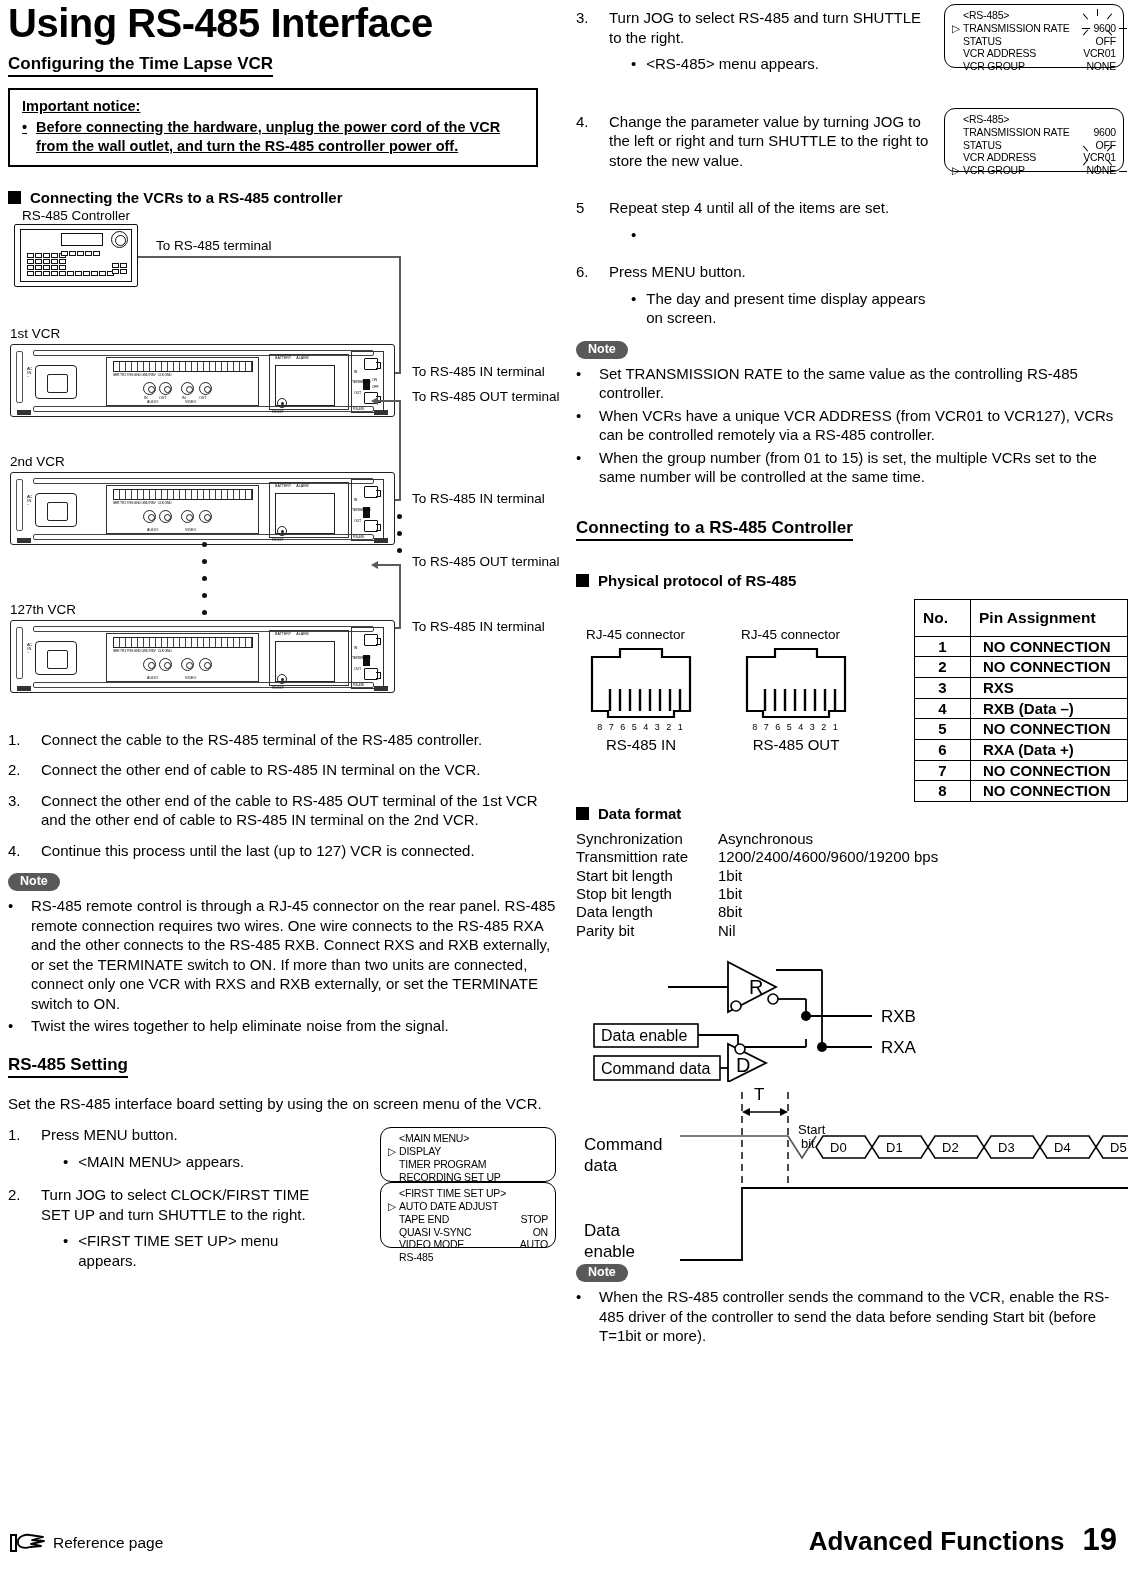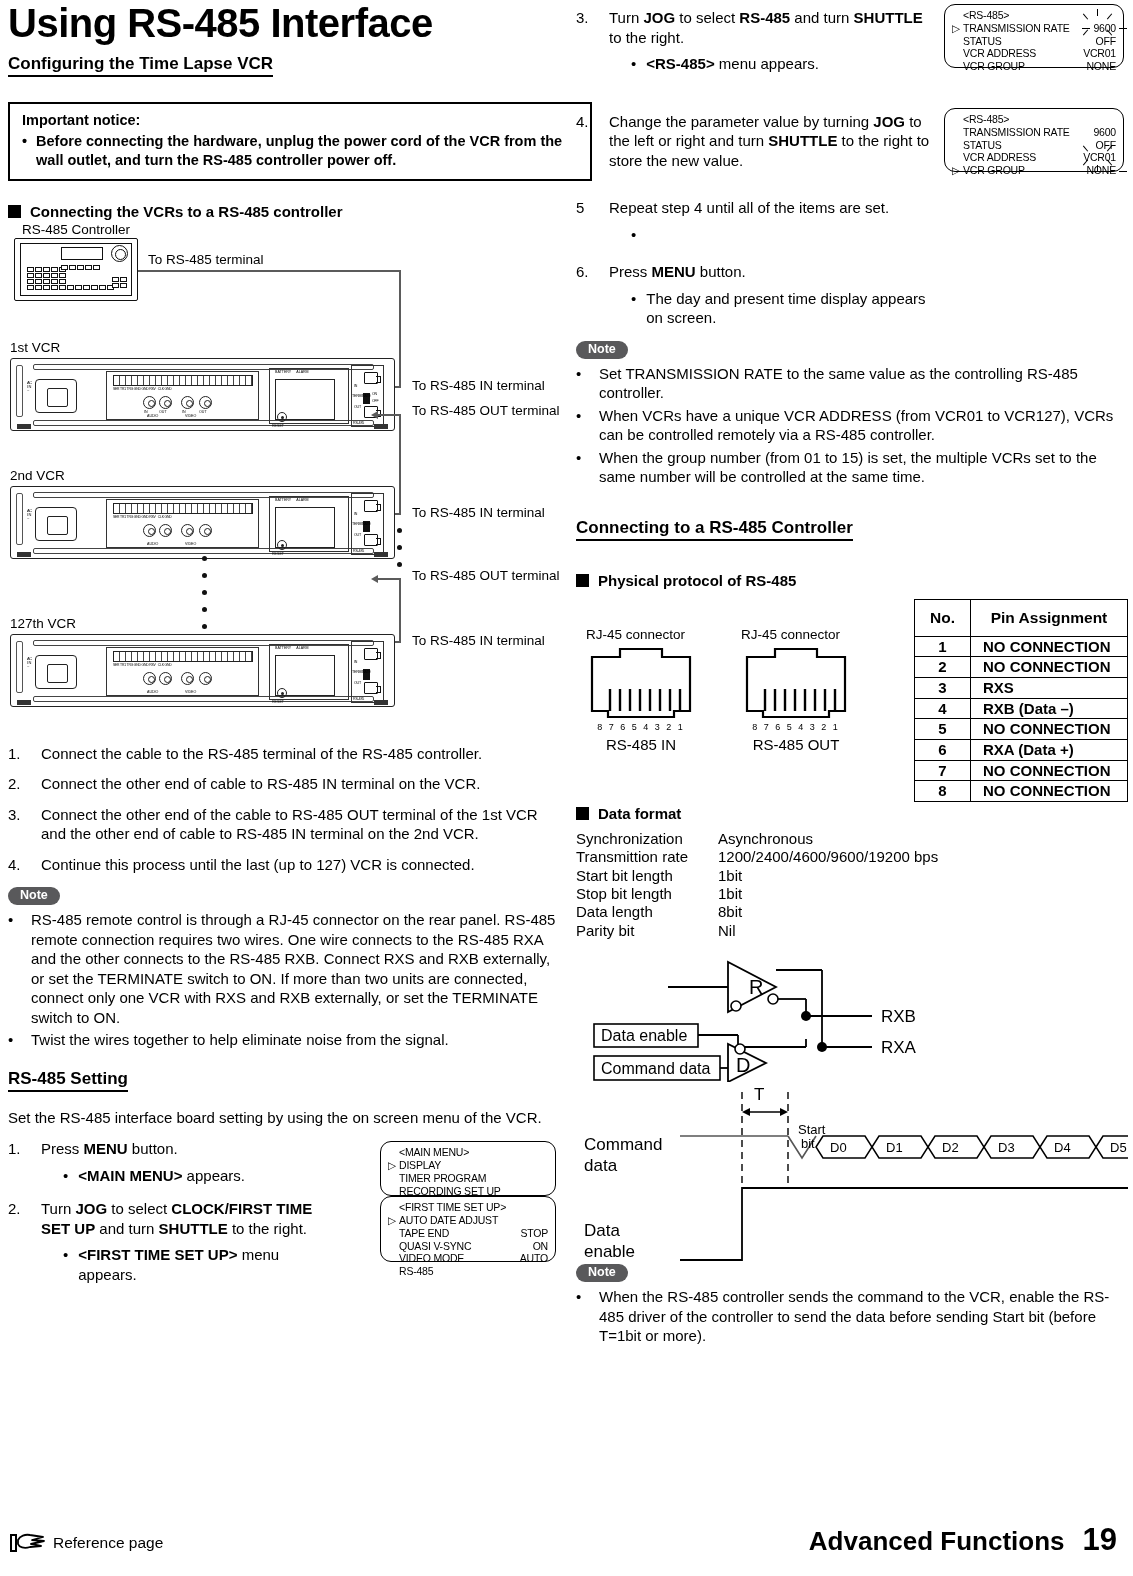--- a/index.html
+++ b/index.html
@@ -32,21 +32,21 @@
   }
   .notice .nb { display:flex; gap:9px; margin-top:2px; }
   .notice .nb .b { flex:0 0 auto; }
 
   ol.steps { list-style:none; margin:0; padding:0; font-size:15px; line-height:1.30; }
   ol.steps > li { display:flex; gap:7px; margin-bottom:11px; }
   ol.steps > li .num { flex:0 0 26px; }
   ol.steps > li .body { flex:1 1 auto; }
   .sub { display:flex; gap:10px; margin-top:7px; padding-left:22px; }
   .sub .bul { flex:0 0 auto; }
-  b, .bld { font-weight:bold; }
+  b, .bld { font-weight:normal; }
 
   .note-badge {
     display:inline-block; background:#59595b; color:#fff;
     border-radius:50%/50%; border-radius:14px;
     font-size:12.5px; font-weight:bold; padding:2px 12px 3px 12px;
     line-height:1.05;
   }
   ul.bullets { list-style:none; margin:5px 0 0 0; padding:0; font-size:15px; line-height:1.30; }
   ul.bullets > li { display:flex; gap:9px; margin-bottom:3px; }
   ul.bullets > li .bul { flex:0 0 14px; }
@@ -116,21 +116,21 @@
   .ctrl .knob:after{content:"";position:absolute;left:3px;top:3px;width:9px;height:9px;border:1.4px solid #111;border-radius:50%;}
   .ctrl .kp { position:absolute; display:grid; gap:1px; }
   .ctrl .kp i { display:block; width:7px; height:5px; border:1px solid #111; background:#fff; }
   .pinnums { font-size:9px; letter-spacing:2px; text-align:center; margin-top:-3px;}
   .rjcap { font-size:15px; text-align:center; margin-top:4px; }
   .rjtop { font-size:13.5px; margin-bottom:3px; }
 
   
   table.pins { border-collapse:collapse; font-size:15px; }
   table.pins th, table.pins td { border:1.4px solid #000; padding:0 8px;font-weight:bold; }
-  table.pins th { font-weight:bold; text-align:center; padding:9px 8px; font-size:15.5px;}
+  table.pins th { font-weight:bold; text-align:left; padding:9px 8px; font-size:15.5px;}
   table.pins td.no { text-align:center; font-weight:bold; width:56px; }
   table.pins td { line-height:1.18; padding-top:1px; padding-bottom:1px;}
   table.pins td.pa { padding-left:12px; }
 
   
   table.fmt { font-size:15px; border-collapse:collapse; line-height:1.23;}
   table.fmt td { padding:0; vertical-align:top; }
   table.fmt td.k { width:142px; }
 
   .footer-ref { position:absolute; left:10px; top:1532px; font-size:15.5px; display:flex; align-items:center; gap:7px;}
@@ -141,21 +141,21 @@
 <body>
 
 <div class="page">
 
   <div class="col-left">
 
     <h1 class="title">Using RS-485 Interface</h1>
 
     <h2 class="sec">Configuring the Time Lapse VCR</h2>
 
-    <div class="notice" style="margin-top:16px;width:584px;">
+    <div class="notice" style="margin-top:2px;width:530px;text-decoration:underline;">
       <div>Important notice:</div>
       <div class="nb">
         <span class="b">•</span>
         <span>Before connecting the hardware, unplug the power cord of the VCR from the wall outlet, and turn the RS-485 controller power off.</span>
       </div>
     </div>
 
     <div class="sq-head" style="margin-top:22px;">
       <span class="sq"></span>
       <span>Connecting the VCRs to a RS-485 controller</span>
@@ -208,21 +208,21 @@
             <i></i>
         </div>
         <div class="kp" style="left:97px;top:38px;grid-template-columns:repeat(2,7px);">
           <i></i>
             <i></i>
             <i></i>
             <i></i>
         </div>
       </div>
 
-      <div class="leadlabel" style="left:140px;top:24px;">To RS-485 terminal</div>
+      <div class="leadlabel" style="left:148px;top:24px;">To RS-485 terminal</div>
       <div class="lead" style="left:130px;top:42px;width:263px;height:2px;"></div>
       <div class="lead" style="left:391px;top:42px;width:2px;height:117px;"></div>
       <div class="lead" style="left:370px;top:158px;width:23px;height:2px;"></div>
       <div class="arrowL" style="left:363px;top:155px;"></div>
 
       <div class="devlabel" style="left:2px;top:112px;">1st VCR</div>
       <div style="position:absolute;left:2px;top:130px;">
         <div class="vcr">
           <div class="topbar"></div>
             <div class="botbar"></div>

